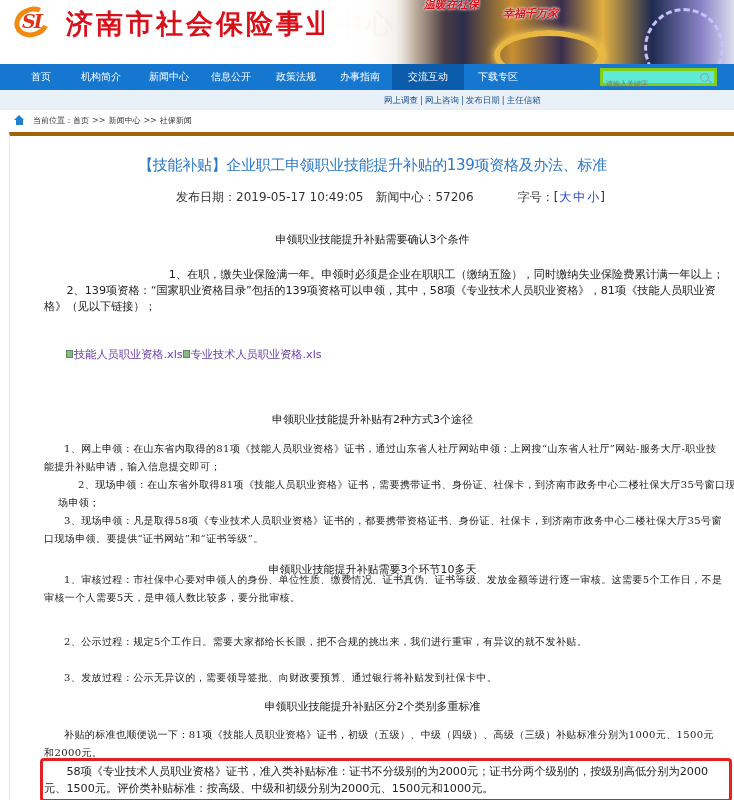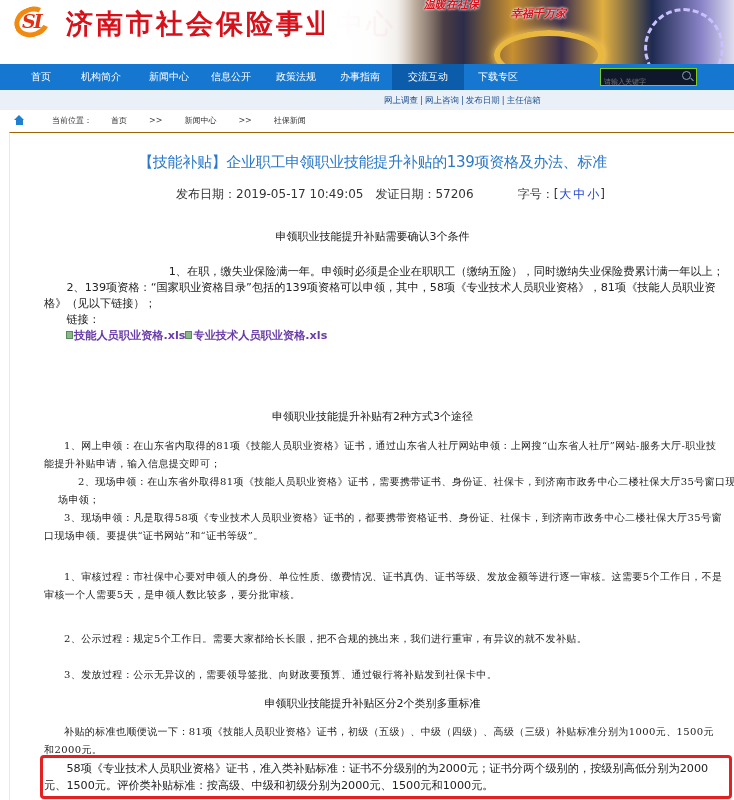--- a/index.html
+++ b/index.html
@@ -12,62 +12,62 @@
     background: linear-gradient(90deg, rgba(255,255,255,1) 0%, rgba(240,230,220,0.6) 12%, #7a5a3a 22%, #2c2c4a 34%, #c89030 46%, #3a2e50 58%, #e2b040 68%, #1e2a50 80%, #8a84c8 92%, #dde 100%); }
   .banner-img::before { content: ""; position: absolute; left: 0; top: 0; width: 120px; height: 64px;
     background: linear-gradient(90deg, #ffffff 0%, rgba(255,255,255,0.85) 60%, rgba(255,255,255,0) 100%); }
   .ring1 { position: absolute; left: 170px; top: 30px; width: 110px; height: 50px; border-radius: 50%;
     border: 6px solid #e8b840; box-shadow: 0 0 8px #ffd060; }
   .ring2 { position: absolute; left: 320px; top: 8px; width: 80px; height: 80px; border-radius: 50%;
     border: 3px dashed #c8c0ff; }
   .slogan { position: absolute; top: 2px; font-family: "DejaVu Serif", serif; font-weight: bold; font-style: italic;
     font-size: 11px; color: #d8101a; text-shadow: 0 0 2px #fff, 0 0 3px #fff; }
   .slogan.s1 { left: 100px; top: -3px; }
-  .slogan.s2 { left: 176px; top: 6px; padding-left: 11px; }
+  .slogan.s2 { left: 168px; top: 6px; padding-left: 11px; }
 
   .logo { position: absolute; left: 14px; top: 7px; width: 38px; height: 30px; }
   .logo-ring { position: absolute; left: 0; top: 0; width: 36px; height: 30px; border-radius: 50%;
     border: 5px solid #f08a10; border-right-color: transparent; transform: rotate(-20deg); }
   .logo-text { position: absolute; left: 8px; top: 3px; font-family: "DejaVu Serif", serif; font-weight: bold; font-style: italic;
     font-size: 19px; color: #e23010; letter-spacing: -2px; }
   .site-title { position: absolute; left: 66px; top: 6px; font-family: "DejaVu Serif", "Liberation Serif", serif;
     font-size: 27px; font-weight: bold; color: #d8101a; letter-spacing: 3px; white-space: nowrap; }
 
   
   .nav { position: absolute; left: 0; top: 64px; width: 734px; height: 26px; background: #1577d0; display: flex; align-items: stretch; padding-left: 13px; }
   .nav-item { width: 58px; margin-right: 0; text-align: center; color: #fff; font-size: 10px; line-height: 26px; white-space: nowrap; cursor: pointer; }
   .nav-item:nth-child(1) { width: 44px; margin-left: 6px; }
   .nav-item:nth-child(2) { width: 68px; margin-left: 4px; }
   .nav-item:nth-child(3) { width: 58px; margin-left: 5px; }
   .nav-item:nth-child(4) { width: 66px; }
   .nav-item:nth-child(5) { width: 64px; }
   .nav-item:nth-child(6) { width: 64px; }
   .nav-item.active { background: #0b5cab; width: 72px; }
   .nav-item:nth-child(8) { width: 68px; }
-  .search-box { position: absolute; left: 600px; top: 4px; width: 97px; height: 18px; background: #0f172a; border: 1px solid #84cc16; }
+  .search-box { position: absolute; left: 600px; top: 4px; width: 117px; height: 18px; background: #5eead4; border: 3px solid #84cc16; }
   .search-input { border: none; outline: none; width: 84px; height: 16px; font-size: 7px; color: #777; padding-left: 3px; font-family: "DejaVu Sans", sans-serif; background: transparent; }
   .search-icon { position: absolute; right: 5px; top: 2px; width: 9px; height: 9px; border: 1.3px solid #8aa0b8; border-radius: 50%; }
   .search-icon::after { content: ""; position: absolute; left: 7px; top: 7px; width: 4px; height: 1.3px; background: #8aa0b8; transform: rotate(45deg); }
 
   .subnav { position: absolute; left: 0; top: 90px; width: 734px; height: 20px; background: #e9f0f8; }
   .subnav-links { position: absolute; left: 384px; top: 0; line-height: 20px; font-size: 8.5px; color: #1e4f8c; white-space: nowrap; }
   .subnav-links a { color: #1e4f8c; text-decoration: none; cursor: pointer; }
   .subnav-links .sep { color: #1e4f8c; margin: 0 2px; }
 
   
-  .breadcrumb { position: absolute; left: 14px; top: 113px; height: 14px; display: flex; align-items: center; font-size: 8px; color: #333; white-space: nowrap; gap: 19px; }
+  .breadcrumb { position: absolute; left: 14px; top: 113px; height: 14px; display: flex; align-items: center; font-size: 8px; color: #333; white-space: nowrap; }
   .home-icon { width: 11px; height: 10px; position: relative; margin-right: 8px; }
   .home-icon::before { content: ""; position: absolute; left: 0; top: 0; width: 0; height: 0;
     border-left: 5.5px solid transparent; border-right: 5.5px solid transparent; border-bottom: 5px solid #1f7fd0; }
   .home-icon::after { content: ""; position: absolute; left: 2px; top: 5px; width: 7px; height: 5px; background: #1f7fd0; }
   .breadcrumb a { color: #333; text-decoration: none; cursor: pointer; }
   .breadcrumb .sep { margin: 0 3px; color: #444; }
 
   
-  .content { position: absolute; left: 9px; top: 132px; width: 725px; height: 668px; border-top: 1px solid #a16207; border-left: 1px solid #e8e8e8; background: #fff; }
+  .content { position: absolute; left: 9px; top: 132px; width: 725px; height: 668px; border-top: 4px solid #a16207; border-left: 1px solid #e8e8e8; background: #fff; }
   .article-title { position: absolute; left: 0; width: 725px; top: 20px; text-align: center; font-size: 15px; color: #2a78c8; white-space: nowrap; letter-spacing: -0.3px; }
   .meta { position: absolute; top: 53px; left: 166px; font-size: 12px; color: #333; white-space: nowrap; display: flex; }
   .meta .m { margin-right: 12px; }
   .meta .fontsize { margin-left: 32px; }
   .meta .fs-link { color: #2244cc; cursor: pointer; margin: 0 1px; }
 
   .section-h { position: absolute; left: 0; width: 725px; text-align: center; font-size: 11px; color: #222; white-space: nowrap; }
   .para { position: absolute; left: 34px; width: 680px; font-size: 11.2px; line-height: 16px; color: #222; text-indent: 2em; }
   .para.serif { font-family: "DejaVu Serif", "Liberation Serif", serif; font-size: 10px; line-height: 18px; letter-spacing: 0.4px; }
   .links-line { position: absolute; left: 56px; font-size: 11.2px; line-height: 16px; white-space: nowrap; }
@@ -122,39 +122,39 @@
   <a>新闻中心</a>
   <span class="sep">&gt;&gt;</span>
   <a>社保新闻</a>
 </div>
 
 <div class="content">
   <div class="article-title">【技能补贴】企业职工申领职业技能提升补贴的139项资格及办法、标准</div>
 
   <div class="meta">
     <span class="m"><span>发布日期：</span><span>2019-05-17 10:49:05</span></span>
-    <span class="m"><span>发证日期：</span><span>57206</span></span>
+    <span class="m"><span>新闻中心：</span><span>57206</span></span>
     <span class="fontsize">
       <span>字号：</span><span>[</span><span class="fs-link">大</span><span class="fs-link">中</span><span class="fs-link">小</span><span>]</span>
     </span>
   </div>
 
   <div class="section-h" style="top:96px;">申领职业技能提升补贴需要确认3个条件</div>
   <div class="para" style="top:131px;text-align:right;">1、在职，缴失业保险满一年。申领时必须是企业在职职工（缴纳五险），同时缴纳失业保险费累计满一年以上；</div>
   <div class="para" style="top:147px;">2、139项资格：“国家职业资格目录”包括的139项资格可以申领，其中，58项《专业技术人员职业资格》，81项《技能人员职业资格》（见以下链接）；</div>
-  <div class="para" style="top:179px;">链接：</div>
-  <div class="links-line" style="top:195px;font-weight:bold;">
+  <div class="links-line" style="top:211px;">
     <span class="xls-icon"></span><a class="file-link">技能人员职业资格.xls</a><span class="xls-icon"></span><a class="file-link">专业技术人员职业资格.xls</a>
   </div>
 
   <div class="section-h" style="top:276px;">申领职业技能提升补贴有2种方式3个途径</div>
   <div class="para serif" style="top:304px;">1、网上申领：在山东省内取得的81项《技能人员职业资格》证书，通过山东省人社厅网站申领：上网搜“山东省人社厅”网站-服务大厅-职业技能提升补贴申请，输入信息提交即可；</div>
   <div class="para serif" style="top:340px;margin-left:14px;">2、现场申领：在山东省外取得81项《技能人员职业资格》证书，需要携带证书、身份证、社保卡，到济南市政务中心二楼社保大厅35号窗口现场申领；</div>
   <div class="para serif" style="top:376px;">3、现场申领：凡是取得58项《专业技术人员职业资格》证书的，都要携带资格证书、身份证、社保卡，到济南市政务中心二楼社保大厅35号窗口现场申领。要提供“证书网站”和“证书等级”。</div>
 
+  <div class="section-h" style="top:426px;">申领职业技能提升补贴需要3个环节10多天</div>
   <div class="para serif" style="top:435px;">1、审核过程：市社保中心要对申领人的身份、单位性质、缴费情况、证书真伪、证书等级、发放金额等进行逐一审核。这需要5个工作日，不是审核一个人需要5天，是申领人数比较多，要分批审核。</div>
   <div class="para serif" style="top:497px;">2、公示过程：规定5个工作日。需要大家都给长长眼，把不合规的挑出来，我们进行重审，有异议的就不发补贴。</div>
   <div class="para serif" style="top:533px;">3、发放过程：公示无异议的，需要领导签批、向财政要预算、通过银行将补贴发到社保卡中。</div>
 
   <div class="section-h" style="top:563px;text-align:center;">申领职业技能提升补贴区分2个类别多重标准</div>
   <div class="para serif" style="top:590px;">补贴的标准也顺便说一下：81项《技能人员职业资格》证书，初级（五级）、中级（四级）、高级（三级）补贴标准分别为1000元、1500元和2000元。</div>
   <div class="para" style="top:627px; line-height:17px;">58项《专业技术人员职业资格》证书，准入类补贴标准：证书不分级别的为2000元；证书分两个级别的，按级别高低分别为2000元、1500元。评价类补贴标准：按高级、中级和初级分别为2000元、1500元和1000元。</div>
   <div class="highlight-box"></div>
 </div>
 

